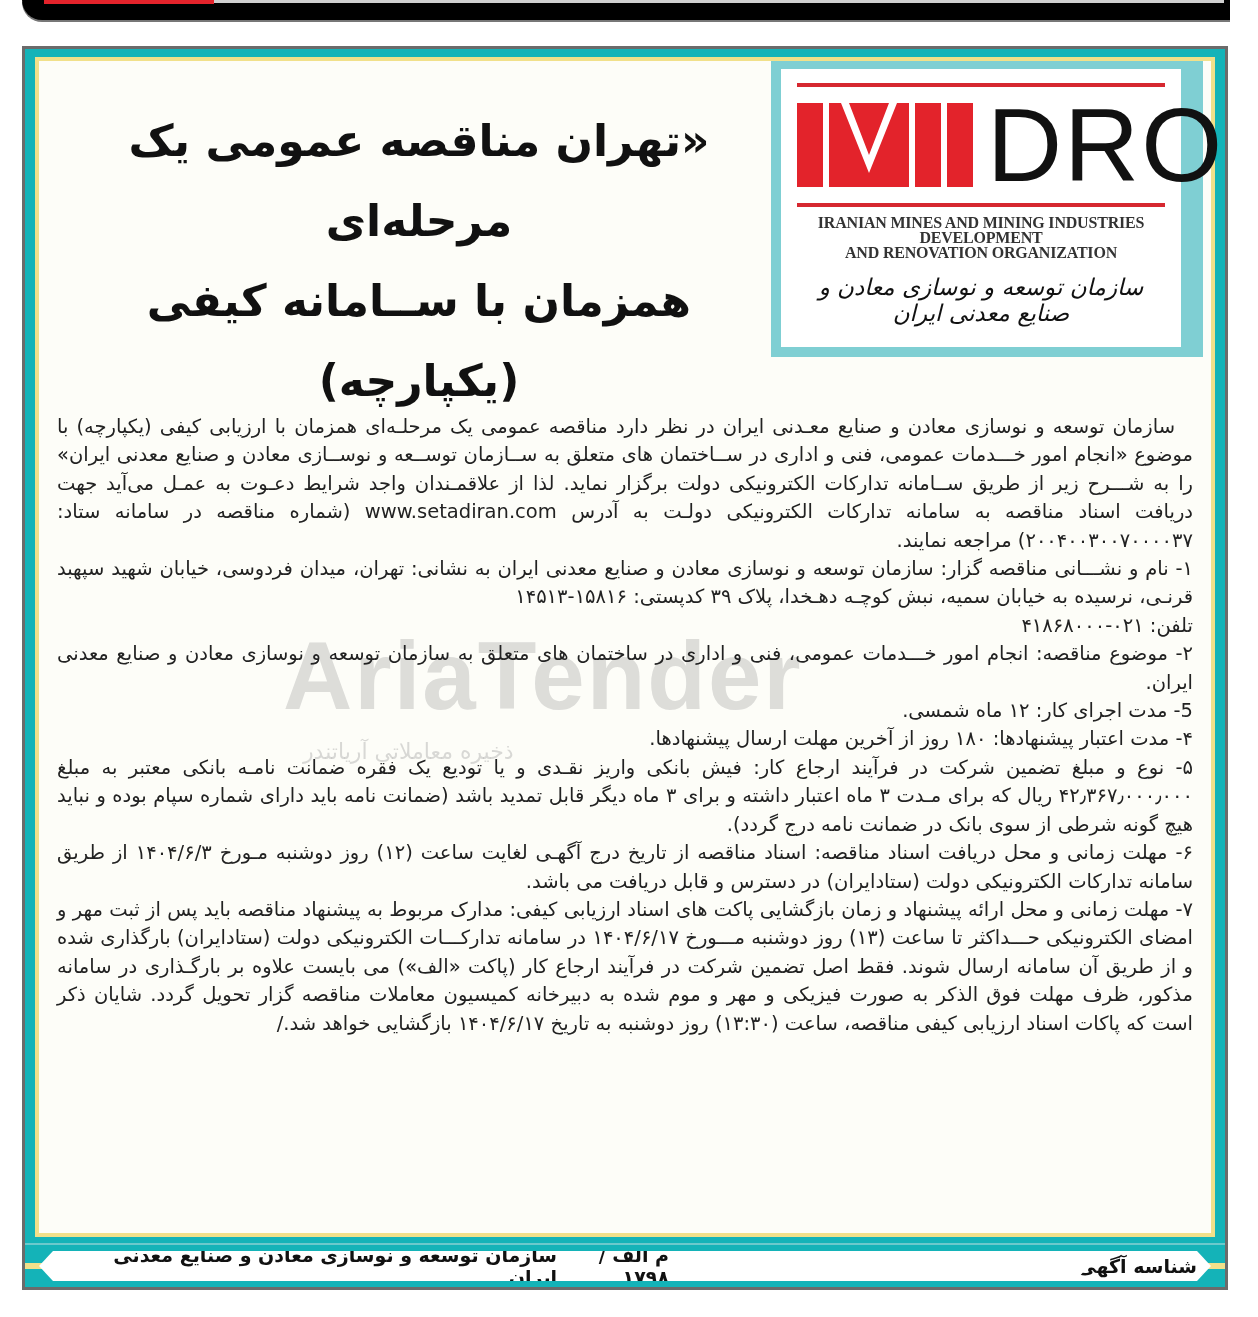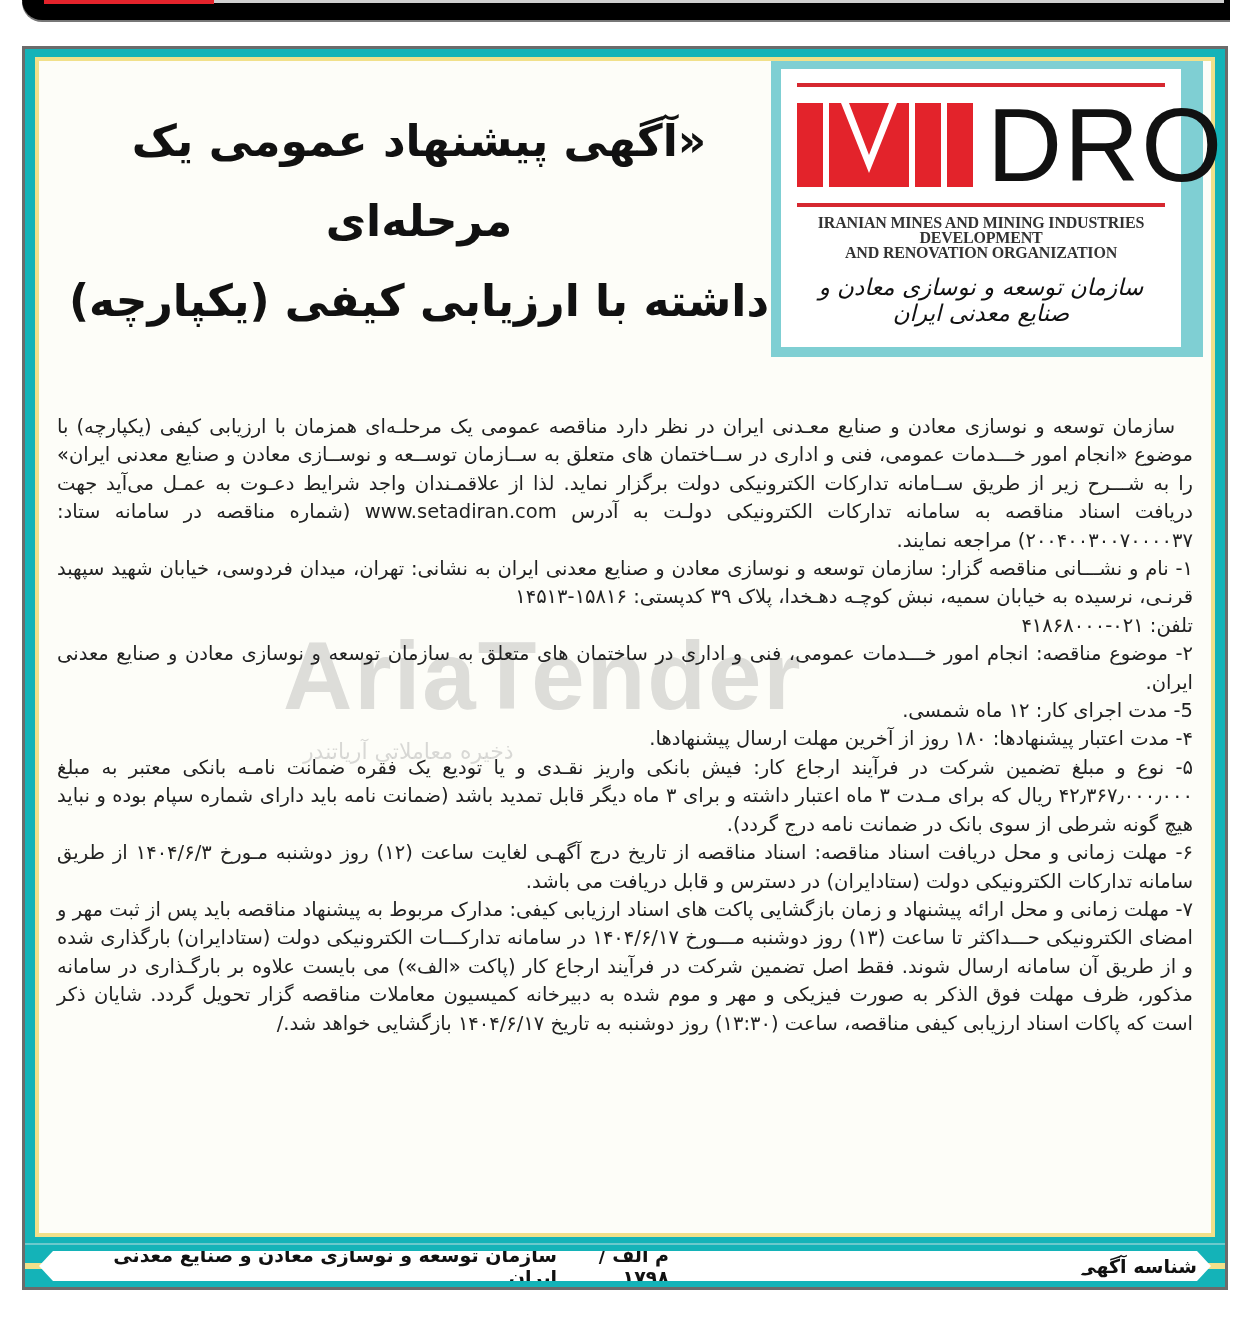--- a/index.html
+++ b/index.html
@@ -97,22 +97,22 @@
         <div class="logo-rule"></div>
         <div class="logo-en">
           <div>IRANIAN MINES AND MINING INDUSTRIES DEVELOPMENT</div>
           <div>AND RENOVATION ORGANIZATION</div>
         </div>
         <div class="logo-fa">سازمان توسعه و نوسازی معادن و صنایع معدنی ایران</div>
       </div>
     </div>
 
     <div class="title-block">
-      <div>«آگهی پیشنهاد عمومی یک مرحله‌ای</div>
-      <div>داشته با ارزیابی کیفی (یکپارچه)</div>
+      <div>«تهران مناقصه عمومی یک مرحله‌ای</div>
+      <div>همزمان با ســامانه کیفی (یکپارچه)</div>
     </div>
 
     <div class="watermark">
       <div class="wm-logo">AriaTender</div>
       <div class="wm-sub">ذخیره معاملاتی آریاتندر</div>
     </div>
 
     <div class="body-text">
       <p class="intro">
         <span>سازمان توسعه و نوسازی معادن و صنایع معـدنی ایران در نظر دارد مناقصه عمومی یک مرحلـه‌ای همزمان با ارزیابی کیفی (یکپارچه) با موضوع «انجام امور خـــدمات عمومی، فنی و اداری در ســاختمان های متعلق به ســازمان توســعه و نوســازی معادن و صنایع معدنی ایران» را به شـــرح زیر از طریق ســامانه تدارکات الکترونیکی دولت برگزار نماید. لذا از علاقمـندان واجد شرایط دعـوت به عمـل می‌آید جهت دریافت اسناد مناقصه به سامانه تدارکات الکترونیکی دولـت به آدرس www.setadiran.com (شماره مناقصه در سامانه ستاد: ۲۰۰۴۰۰۳۰۰۷۰۰۰۰۳۷) مراجعه نمایند.</span>

